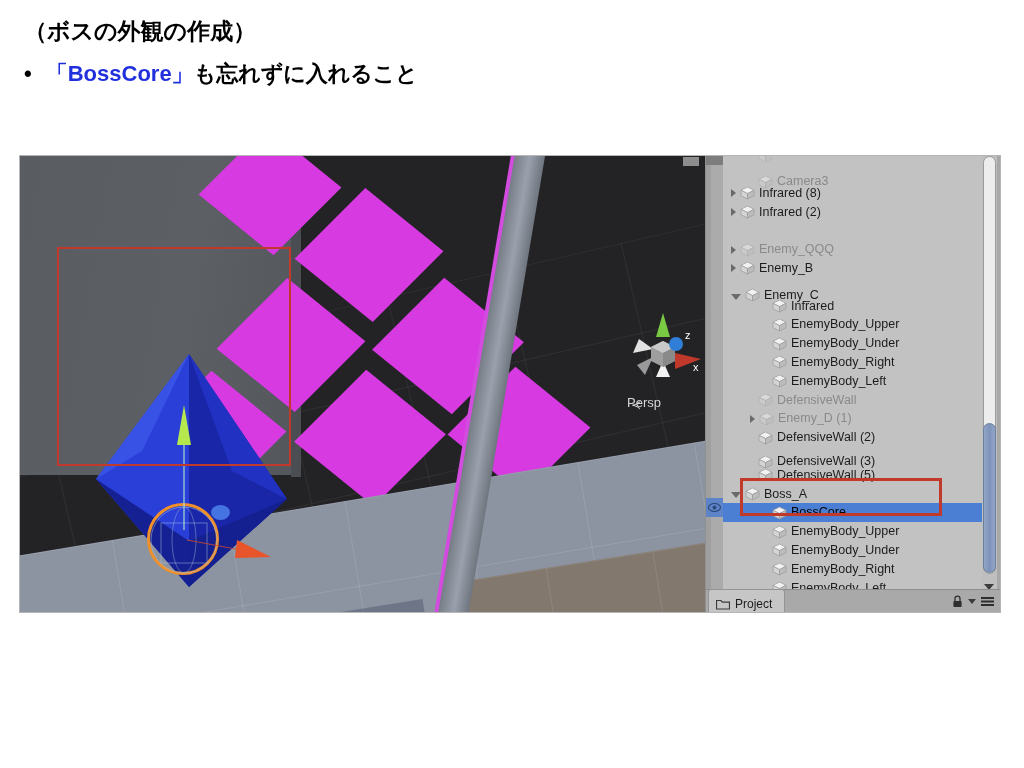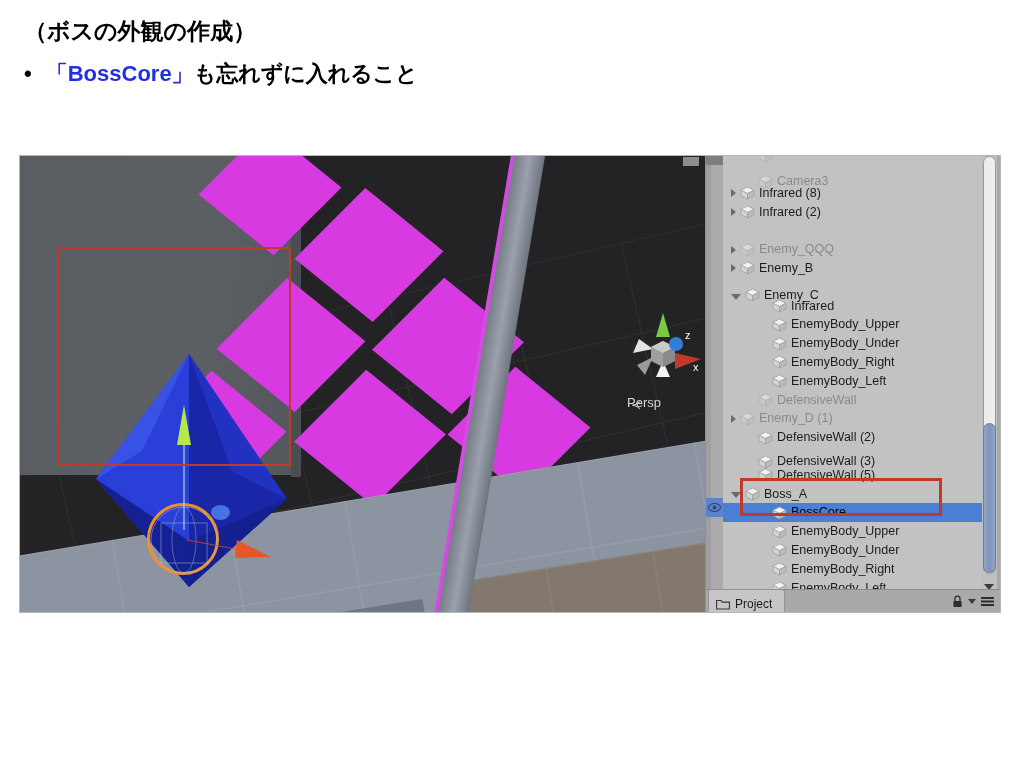--- a/index.html
+++ b/index.html
@@ -681,21 +681,21 @@
           <div class="h-row inactive" style="top: 235.4px;">
             <span style="display:inline-block;width:22px;flex:none;"></span>
             <span class="h-arrow blank"></span>
             <svg class="cube-ico" viewBox="0 0 15 14">
       <polygon points="7.5,1 14,4.3 7.5,7.6 1,4.3" fill="#f2f2f2" stroke="#9b9b9b" stroke-width="0.7"></polygon>
       <polygon points="1,4.3 7.5,7.6 7.5,13 1,9.7" fill="#d4d4d4" stroke="#9b9b9b" stroke-width="0.7"></polygon>
       <polygon points="14,4.3 7.5,7.6 7.5,13 14,9.7" fill="#bcbcbc" stroke="#9b9b9b" stroke-width="0.7"></polygon>
     </svg>
             <span class="h-label">DefensiveWall</span>
           </div>
-          <div class="h-row inactive" style="top: 254.2px;">
+          <div class="h-row inactive" style="top: 254.2px; padding-left: 19px;">
             <span style="display:inline-block;width:8px;flex:none;"></span>
             <span class="h-arrow"></span>
             <svg class="cube-ico" viewBox="0 0 15 14">
       <polygon points="7.5,1 14,4.3 7.5,7.6 1,4.3" fill="#f2f2f2" stroke="#9b9b9b" stroke-width="0.7"></polygon>
       <polygon points="1,4.3 7.5,7.6 7.5,13 1,9.7" fill="#d4d4d4" stroke="#9b9b9b" stroke-width="0.7"></polygon>
       <polygon points="14,4.3 7.5,7.6 7.5,13 14,9.7" fill="#bcbcbc" stroke="#9b9b9b" stroke-width="0.7"></polygon>
     </svg>
             <span class="h-label">Enemy_D (1)</span>
           </div>
           <div class="h-row" style="top: 273px;">

